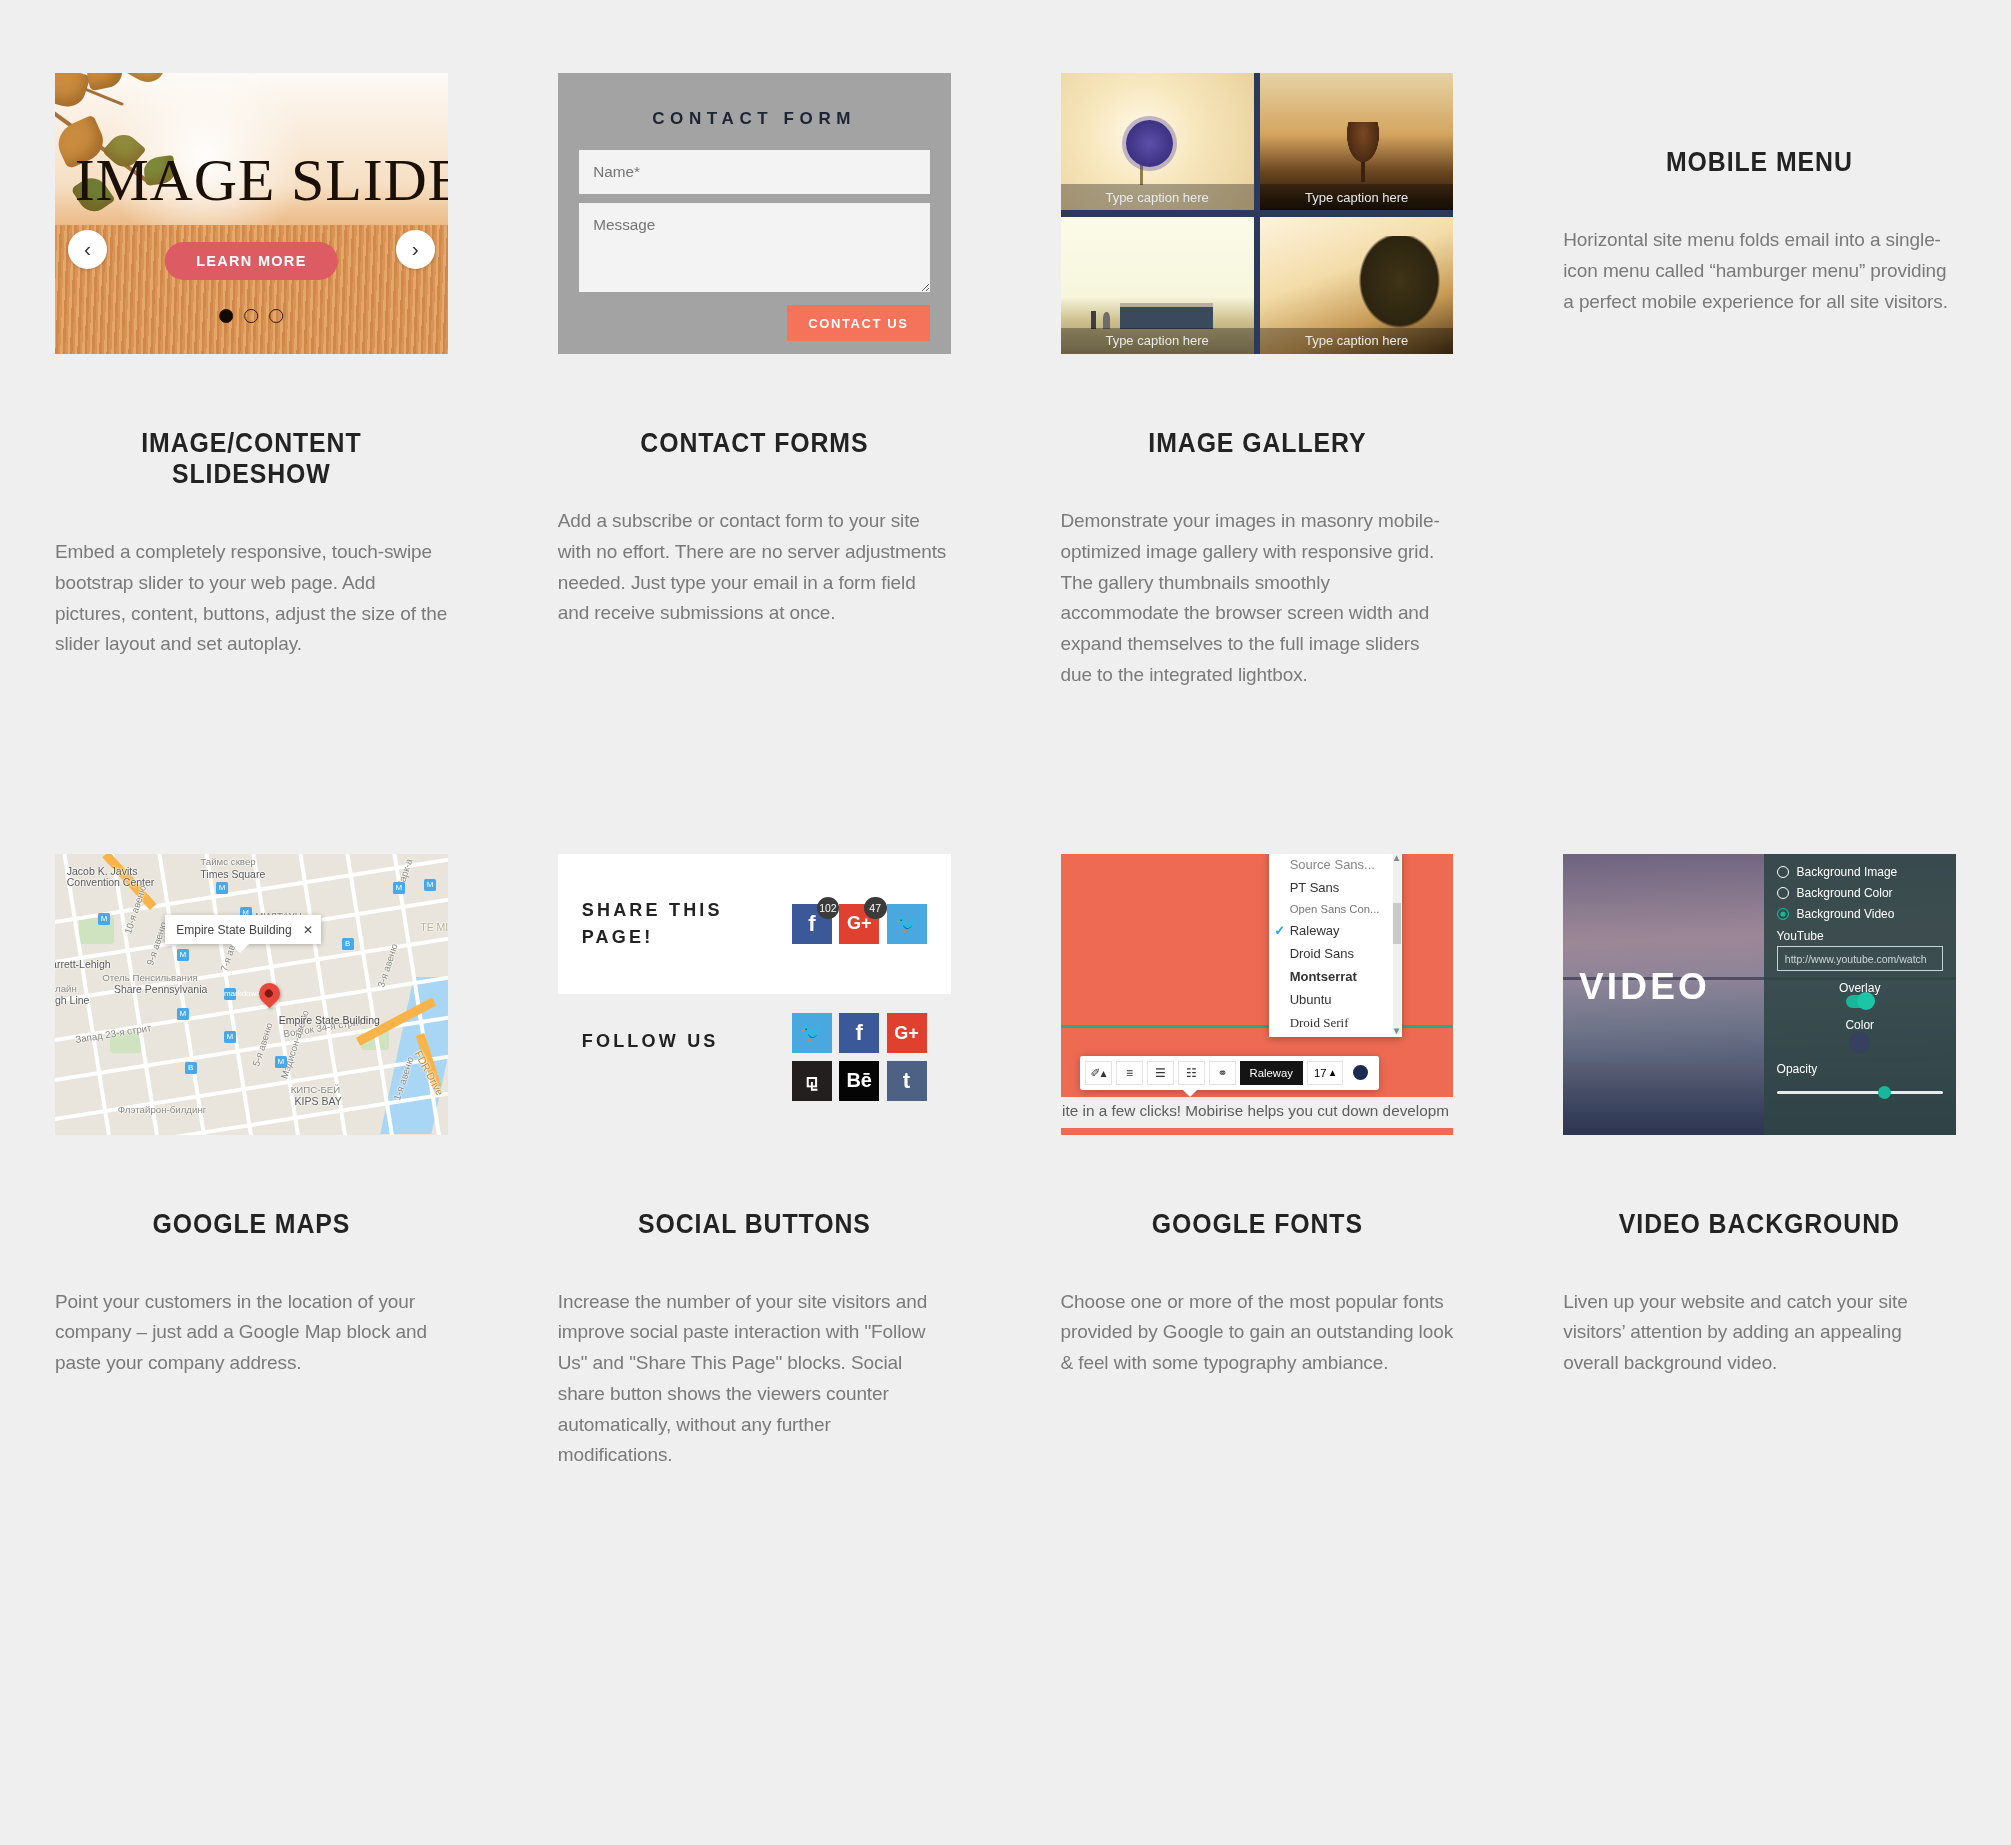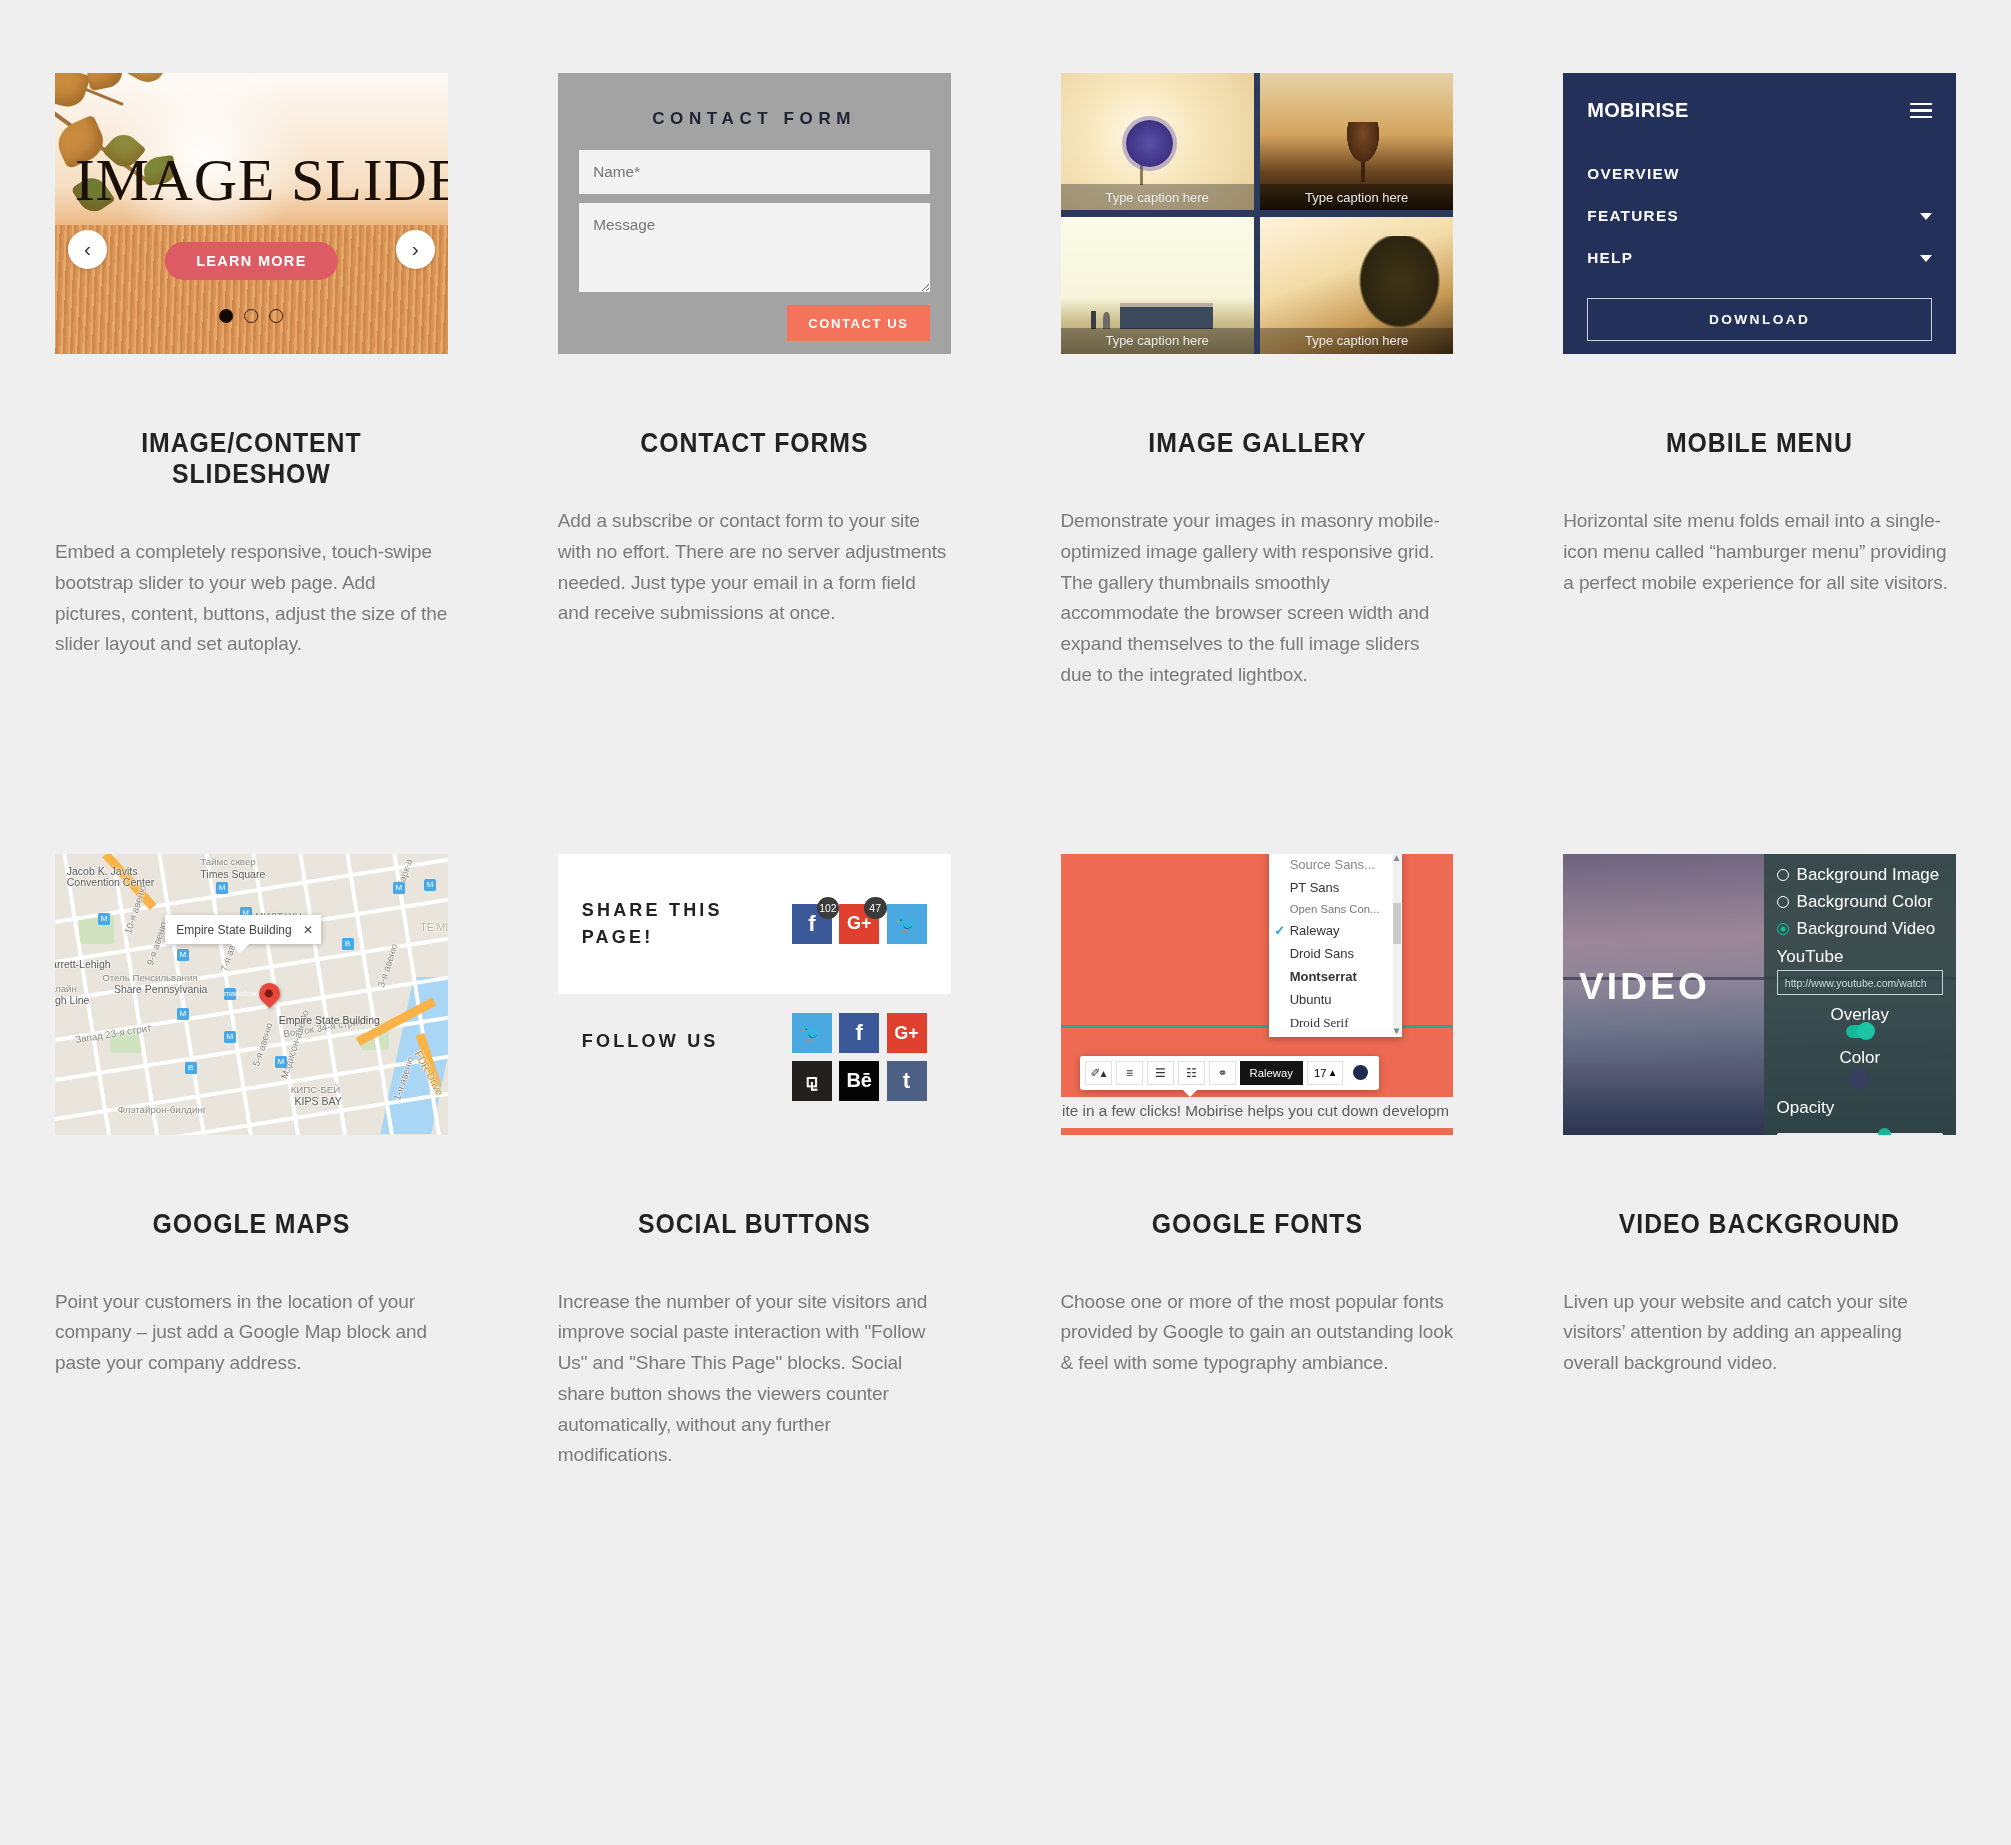--- a/index.html
+++ b/index.html
@@ -227,21 +227,21 @@
   .video .horizon { position:absolute; left:0; right:0; top:44%; height:2.4px; background:rgba(30,34,54,.55); }
   .video .wave { position:absolute; left:0; right:0; bottom:0; height:26%;
     background: linear-gradient(180deg,#5b6076 0%,#3c4560 60%,#2d3550 100%); }
   .video .vtitle { position:absolute; left:4%; top:40%; color:#fff; font-size:37px;
     font-weight:bold; letter-spacing:3.2px; }
   .vpanel { position:absolute; right:0; top:0; bottom:0; width:49%;
     background: rgba(48,70,70,.88); color:#fff; padding: 11.3px 13px; font-size:12px; }
   .vrow { display:flex; align-items:center; gap:8px; margin-bottom: 7.3px; }
   .vradio { width:12px; height:12px; border-radius:50%; border:1.6px solid #fff; flex:none; }
   .vradio.on { border-color:#16b79b; background:#16b79b; box-shadow: inset 0 0 0 2.4px rgba(48,70,70,.95); }
-  .vlabel { font-size:17px; }
+  .vlabel { font-size:12px; }
   .vinput { background:transparent; border:0.8px solid #c8d4d4; color:#cfd8d8;
     font-size:10.5px; padding:5.6px 7.3px; width:100%; margin-top:3.2px; font-family:inherit; }
   .vswitch { width:27px; height:13px; border-radius:8px; background:#16b79b; position:relative; }
   .vswitch:after { content:''; position:absolute; right:-1.6px; top:-2.4px; width:18px; height:18px;
     border-radius:50%; background:#1ec4a6; }
   .vdot { width:21px; height:21px; border-radius:50%; background:#37405f; }
   .vslider { position:relative; height:3.2px; background:#e6eaea; border-radius:1.6px; margin-top:14.5px; }
   .vslider i { position:absolute; left:61%; top:-4.8px; width:13px; height:13px;
     border-radius:50%; background:#16b79b; display:block; }
   .spread { display:flex; justify-content:space-between; align-items:center; margin: 9.7px 0 3.2px; flex-direction: column; }
@@ -312,42 +312,20 @@
       <div class="gtile g4">
         <div class="bigtree"></div>
         <div class="cap">Type caption here</div>
       </div>
     </div>
     <div class="card-title">IMAGE GALLERY</div>
     <div class="card-text">Demonstrate your images in masonry mobile-optimized image gallery with responsive grid. The gallery thumbnails smoothly accommodate the browser screen width and expand themselves to the full image sliders due to the integrated lightbox.</div>
   </div>
 
   <div class="cell">
-    <div class="thumb mobmenu">
-      <div class="mm-top">
-        <div class="mm-brand">MOBIRISE</div>
-        <div class="mm-burger">
-            <span></span>
-            <span></span>
-            <span></span>
-          </div>
-      </div>
-      <div class="mm-item">
-        <span>OVERVIEW</span>
-      </div>
-      <div class="mm-item">
-        <span>FEATURES</span>
-        <span class="caret"></span>
-      </div>
-      <div class="mm-item">
-        <span>HELP</span>
-        <span class="caret"></span>
-      </div>
-      <div class="mm-btn">DOWNLOAD</div>
-    </div>
     <div class="card-title">MOBILE MENU</div>
     <div class="card-text">Horizontal site menu folds email into a single-icon menu called “hamburger menu” providing a perfect mobile experience for all site visitors.</div>
   </div>
 </div>
 
 <div class="grid row2">
 
   <div class="cell">
     <div class="thumb map">
       <div class="water"></div>

